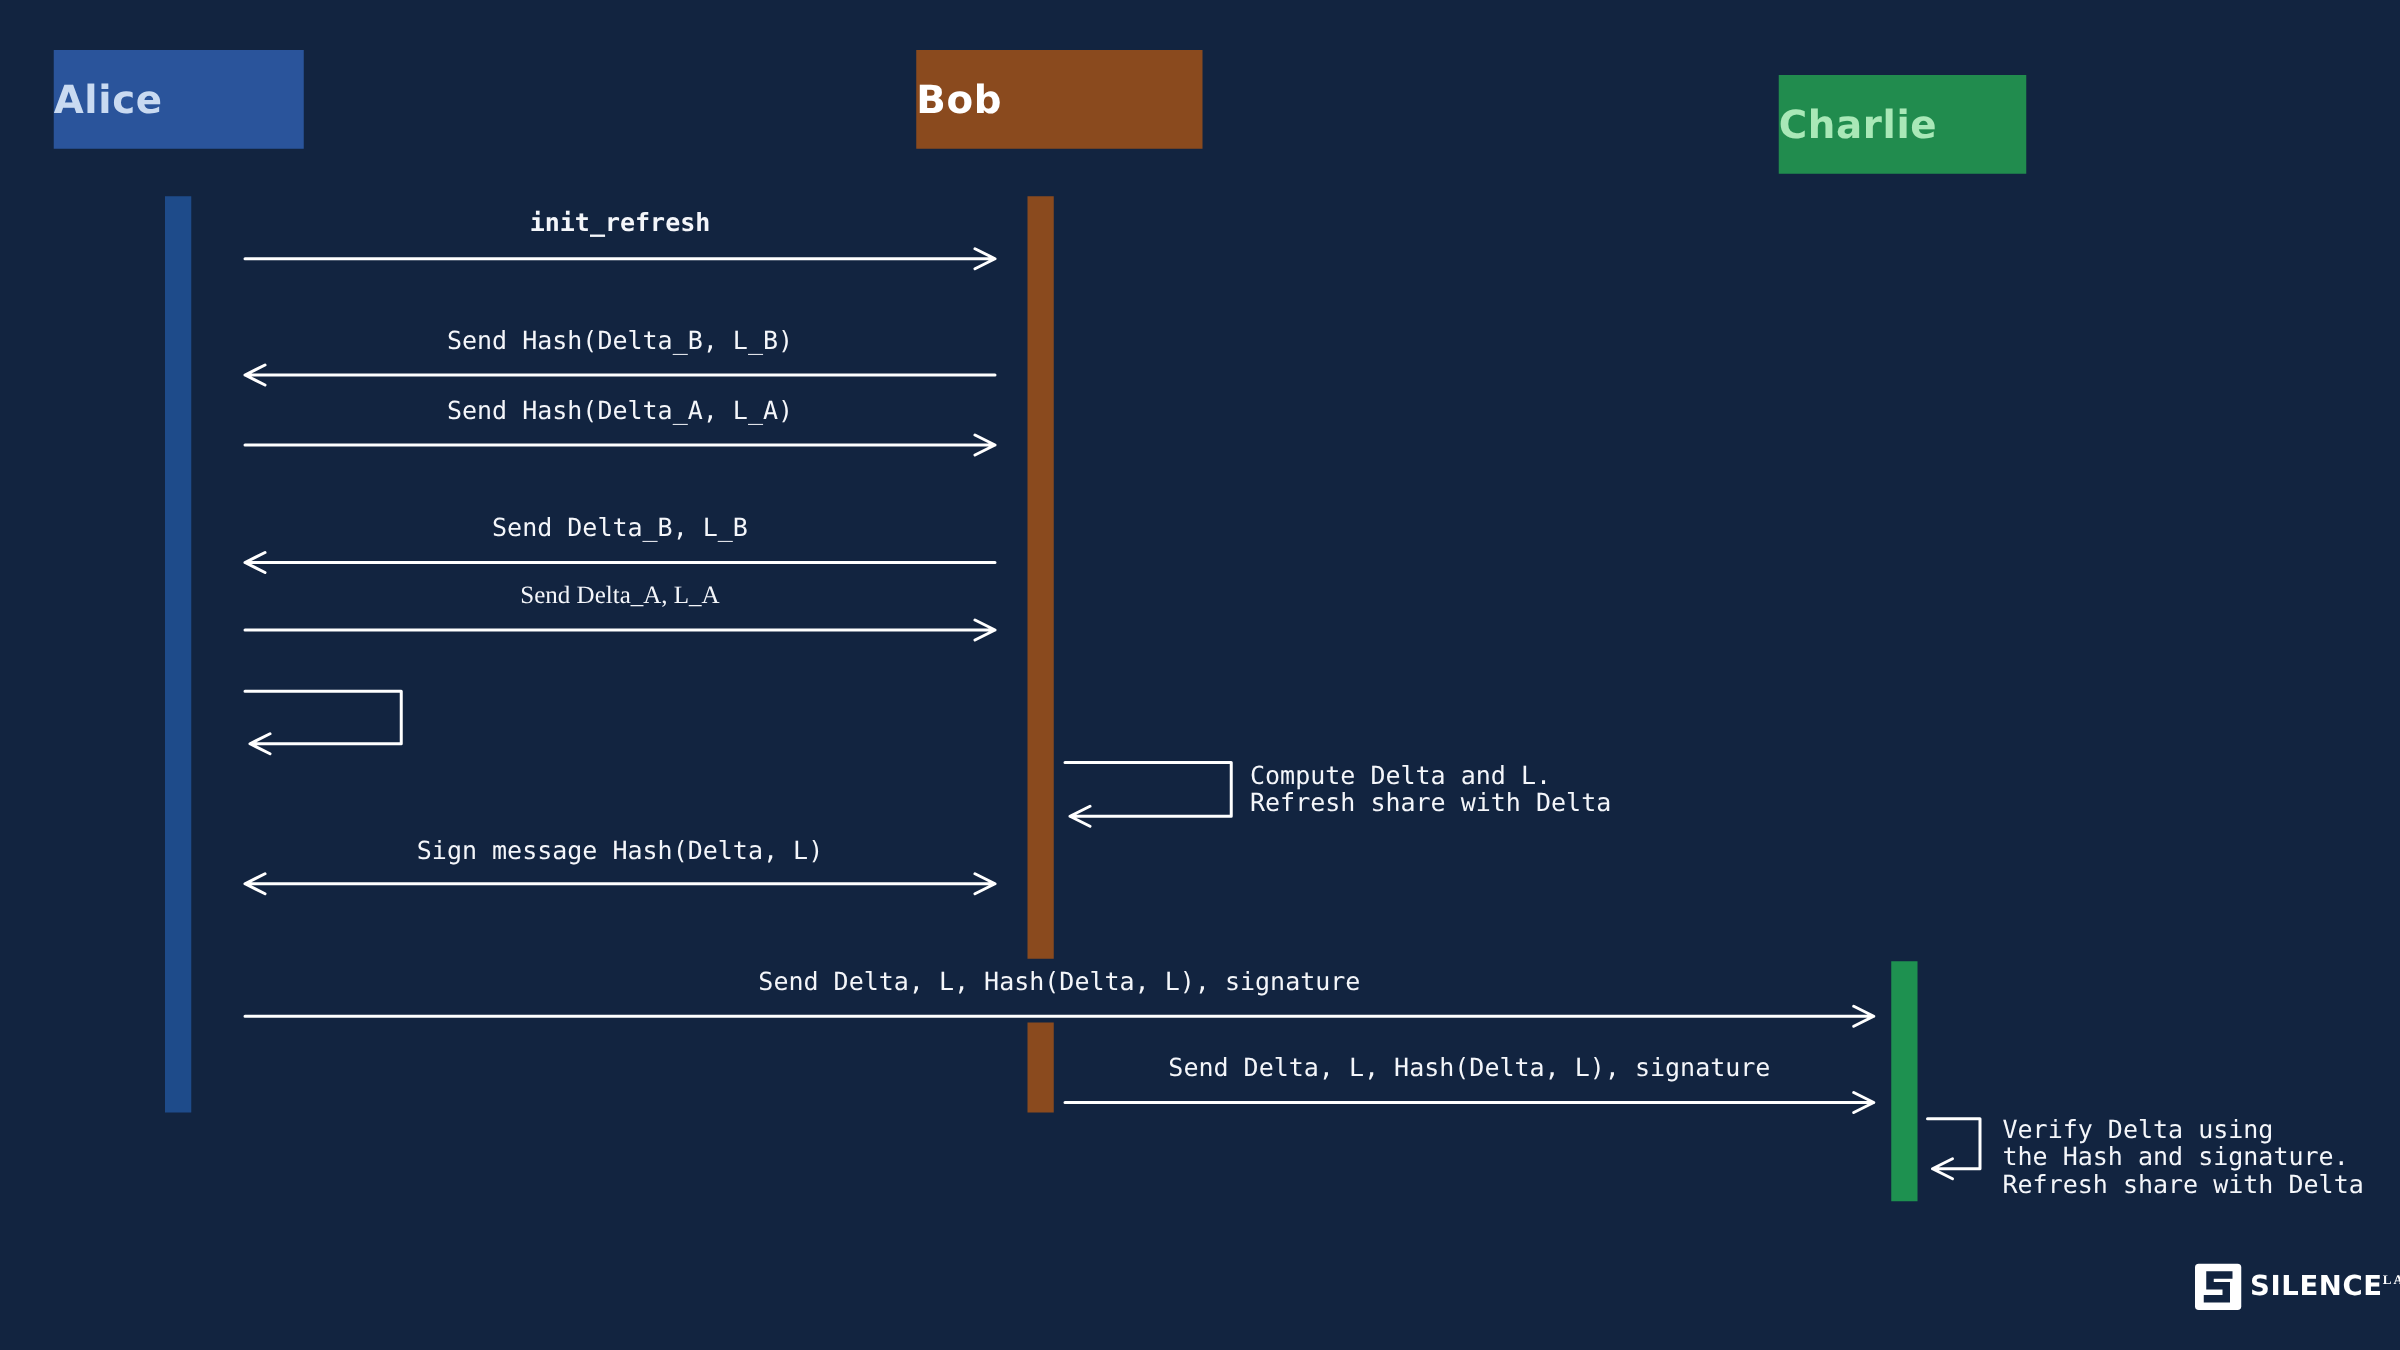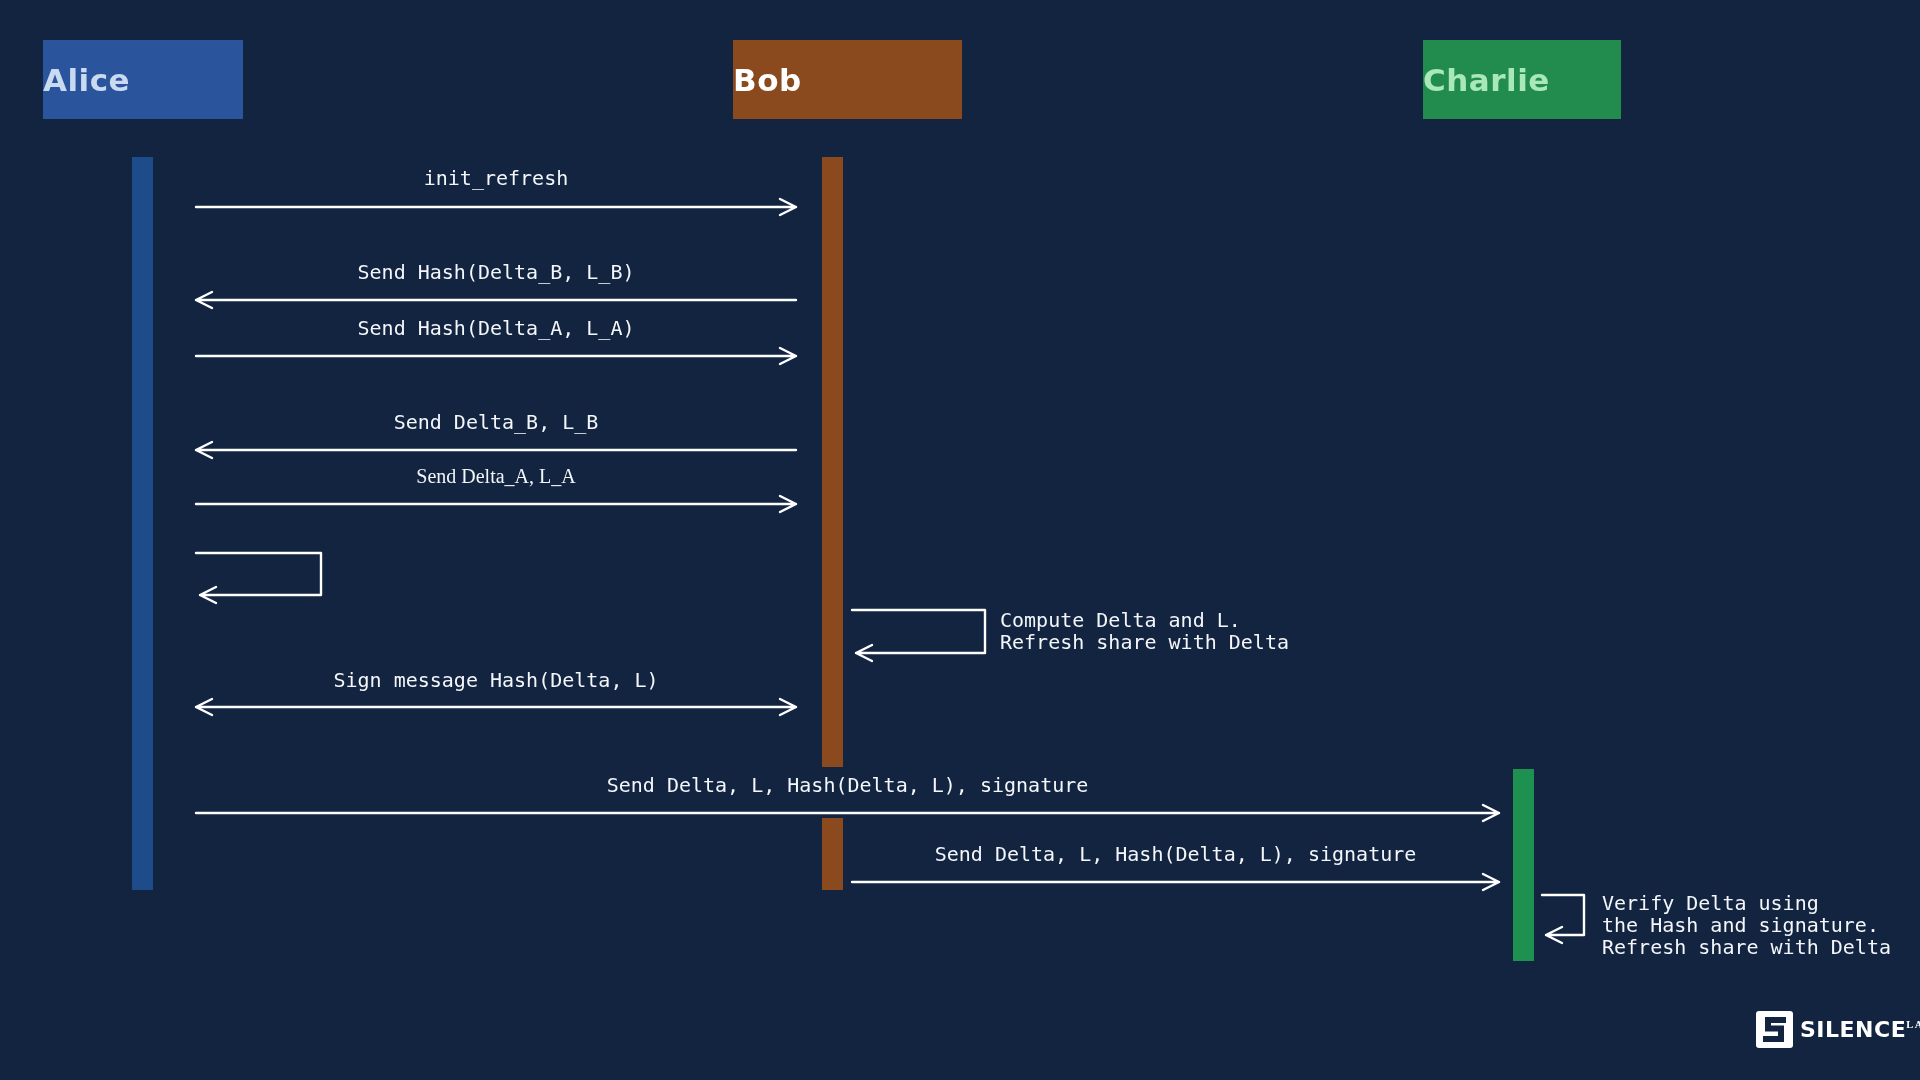--- a/index.html
+++ b/index.html
@@ -9,21 +9,21 @@
     font-family:"DejaVu Sans Mono","Liberation Mono",monospace;
   }
   .actor{
     position:absolute;top:40px;height:79px;
     display:flex;align-items:center;justify-content:flex-start;
     font-family:"DejaVu Sans","Liberation Sans",sans-serif;
     font-weight:bold;font-size:31px;letter-spacing:.5px;
   }
   .actor-alice{left:43px;width:200px;background:#2A549B;color:#C9DAF1;}
   .actor-bob{left:733px;width:229px;background:#8A4A1E;color:#ffffff;}
-  .actor-charlie{left:1423px;width:198px;background:#218C4E;color:#A9E8B7;}
+  .actor-charlie{left:1423px;width:198px;background:#218C4E;color:#A9E8B7;margin-top:20px;}
   .bar{position:absolute;width:21px;}
   .bar-alice{left:132px;top:157px;height:733px;background:#1E4B8A;}
   .bar-bob-1{left:822px;top:157px;height:610px;background:#8A4A1E;}
   .bar-bob-2{left:822px;top:818px;height:72px;background:#8A4A1E;}
   .bar-charlie{left:1513px;top:769px;height:192px;background:#1E9150;}
   .arrows{position:absolute;left:0;top:0;}
   .msg{
     position:absolute;color:#F4F6FA;font-size:20px;line-height:22px;
     white-space:pre-line;
   }
@@ -73,21 +73,21 @@
     <path d="M796 450 H196 M212 442 L196 450 L212 458"></path>
     <path d="M196 504 H796 M780 496 L796 504 L780 512"></path>
     <path d="M196 553 H321 V595 H200 M216 587 L200 595 L216 603"></path>
     <path d="M852 610 H985 V653 H856 M872 645 L856 653 L872 661"></path>
     <path d="M196 707 H796 M212 699 L196 707 L212 715 M780 699 L796 707 L780 715"></path>
     <path d="M196 813 H1499 M1483 805 L1499 813 L1483 821"></path>
     <path d="M852 882 H1499 M1483 874 L1499 882 L1483 890"></path>
     <path d="M1542 895 H1584 V935 H1546 M1562 927 L1546 935 L1562 943"></path>
   </svg>
 
-  <div class="msg center" style="left:196px;top:167px;width:600px;">init_refresh</div>
+  <div class="msg center" style="left:196px;top:167px;width:600px;font-weight:bold;">init_refresh</div>
   <div class="msg center" style="left:196px;top:261px;width:600px;">Send Hash(Delta_B, L_B)</div>
   <div class="msg center" style="left:196px;top:317px;width:600px;">Send Hash(Delta_A, L_A)</div>
   <div class="msg center" style="left:196px;top:411px;width:600px;">Send Delta_B, L_B</div>
   <div class="msg center" style="left:196px;top:465px;width:600px;font-family:Liberation Serif, serif;">Send Delta_A, L_A</div>
   <div class="msg" style="left:1000px;top:609px;">Compute Delta and L.
 Refresh share with Delta</div>
   <div class="msg center" style="left:196px;top:669px;width:600px;">Sign message Hash(Delta, L)</div>
   <div class="msg center" style="left:196px;top:774px;width:1303px;">Send Delta, L, Hash(Delta, L), signature</div>
   <div class="msg center" style="left:852px;top:843px;width:647px;">Send Delta, L, Hash(Delta, L), signature</div>
   <div class="msg" style="left:1602px;top:892px;">Verify Delta using

